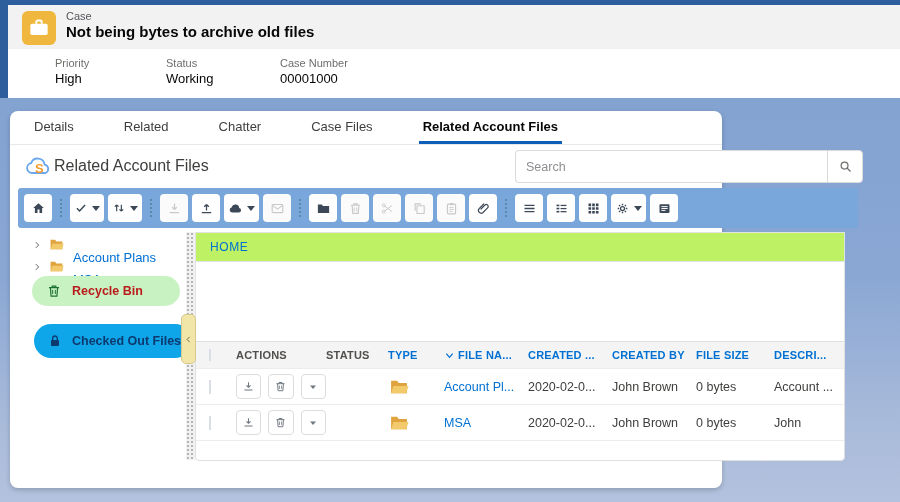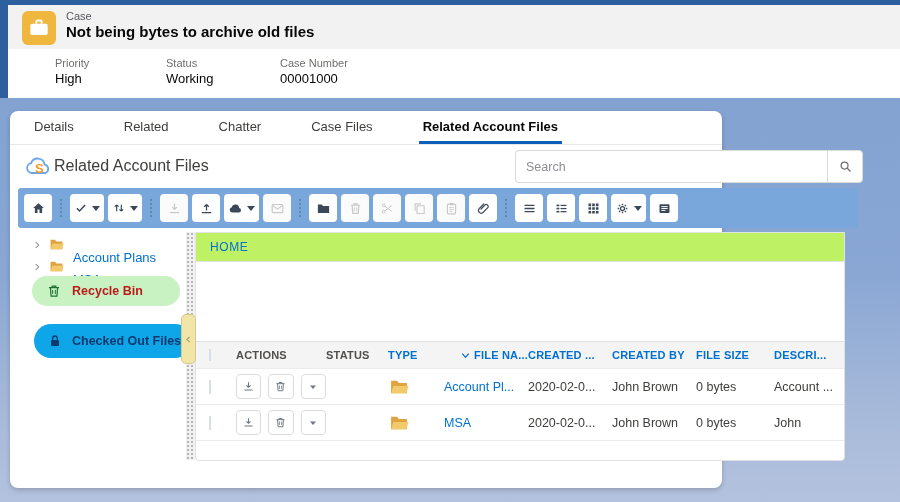--- a/index.html
+++ b/index.html
@@ -103,21 +103,21 @@
     border-radius:15px; display:flex; align-items:center; justify-content:center; }
   .dropzone-text { font-size:12.5px; font-style:italic; color:#969492; }
 
   
   .table { position:absolute; left:-1px; top:108px; width:650px; border:1px solid #e0e0e0;
     border-radius:0 0 4px 4px; overflow:hidden; background:#fff; }
   .trow { display:grid; grid-template-columns:40px 90px 62px 56px 84px 84px 84px 78px 1fr; align-items:center; }
   .thead { background:#f4f4f4; height:26px; font-size:11px; font-weight:bold; letter-spacing:.2px; }
   .th { color:#0070d2; white-space:nowrap; overflow:hidden; cursor:pointer; }
   .th.plain { color:#514f4d; cursor:default; }
-  .th-file { display:flex; align-items:center; gap:3px;justify-content:flex-end; }
+  .th-file { display:flex; align-items:center; gap:3px; }
   .tbody-row { height:36px; border-top:1px solid #ececec; font-size:12.5px; }
   .cell { white-space:nowrap; overflow:hidden; }
   .cb { width:14px; height:14px; border:1px solid #d8dde6; border-radius:3px; background:#fff;
     margin-left:13px; cursor:pointer; }
   .action-btns { display:flex; gap:7px; }
   .row-btn { width:26px; height:25px; background:#fff; border:1px solid #dcdcdc; border-radius:4px;
     display:flex; align-items:center; justify-content:center; color:#6f7780; cursor:pointer; }
   .file-link { color:#0070d2; cursor:pointer; }
   .empty-strip { height:20px; }
 

